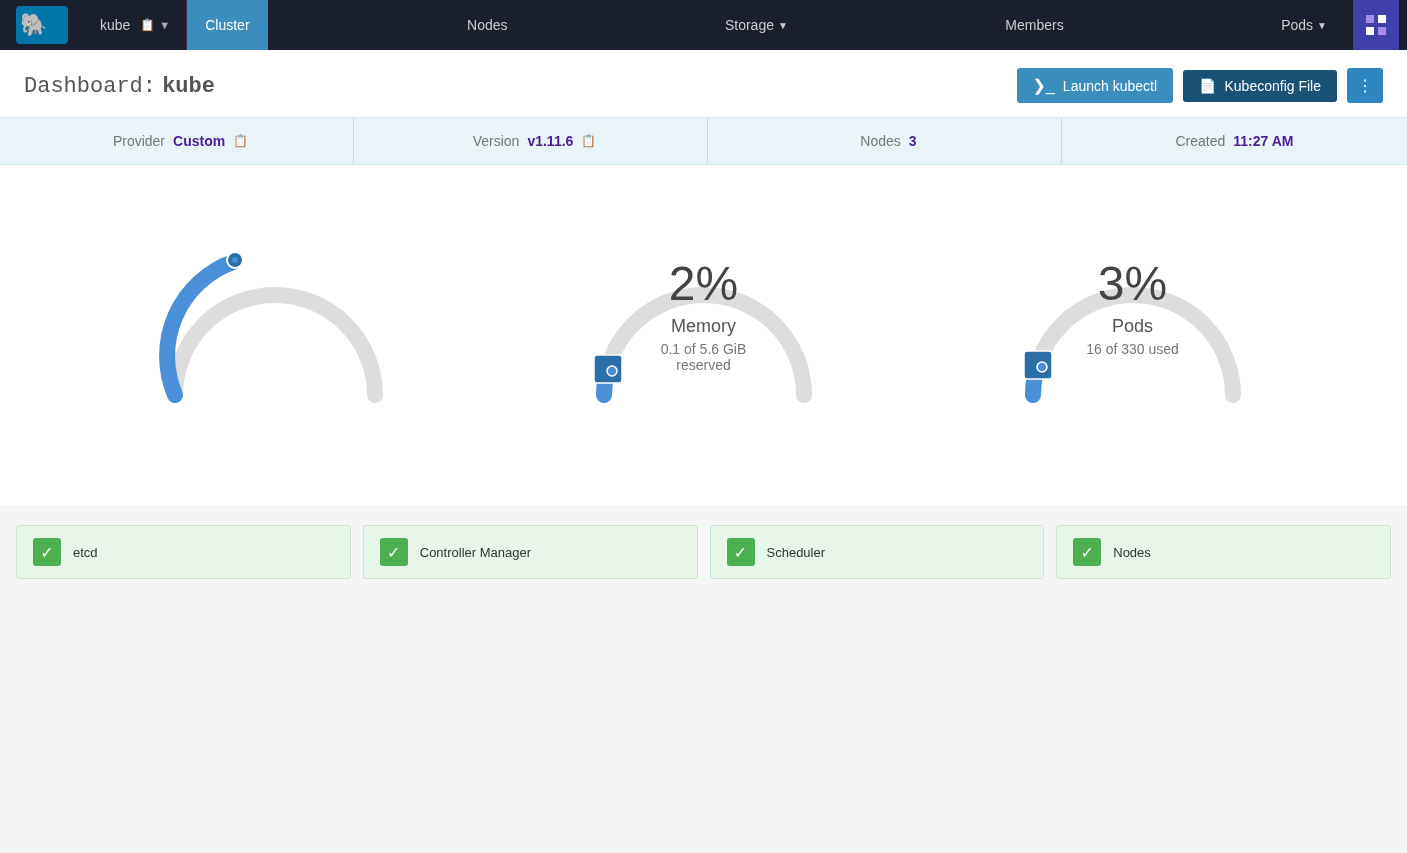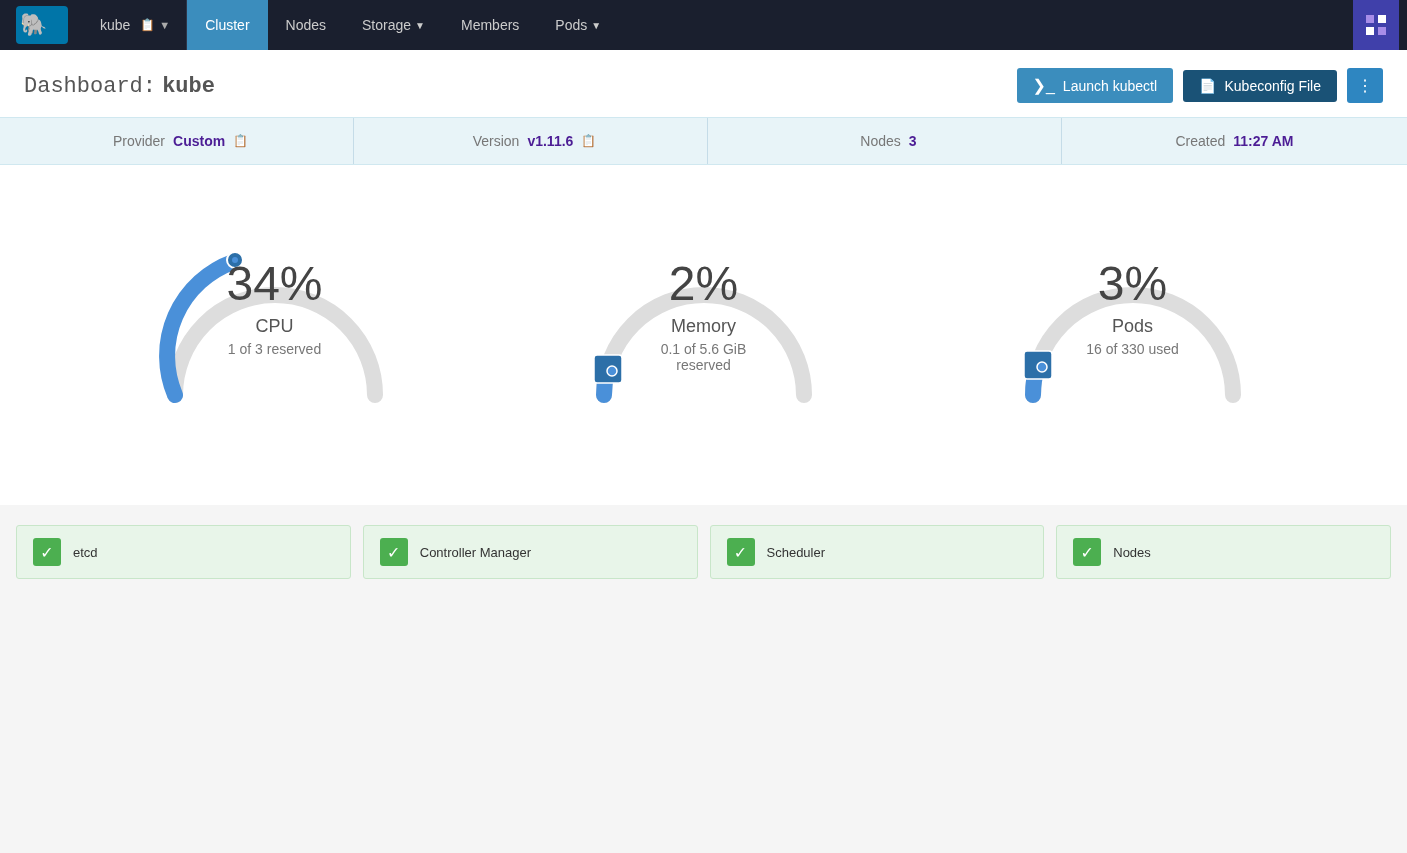--- a/index.html
+++ b/index.html
@@ -35,20 +35,21 @@
       border-right: 1px solid #2e3548;
     }
     .nav-kube-text { color: #ccc; margin-right: 6px; }
     .nav-kube-icon { color: #aaa; margin: 0 4px; font-size: 12px; }
     .nav-kube-chevron { color: #aaa; font-size: 11px; }
     .nav-items {
       display: flex;
       align-items: center;
       height: 50px;
       flex: 1;
+      justify-content: space-between;
     }
     .nav-item {
       padding: 0 18px;
       height: 50px;
       display: flex;
       align-items: center;
       color: #ccc;
       font-size: 14px;
       cursor: pointer;
       text-decoration: none;
@@ -335,25 +336,20 @@
     <div class="gauge-container">
       <svg class="gauge-svg" viewBox="0 0 260 220">
 
         <path d="M 30 190 A 100 100 0 1 1 230 190" fill="none" stroke="#ddd" stroke-width="16" stroke-linecap="round"></path>
 
         <path d="M 30 190 A 100 100 0 0 1 88 57" fill="none" stroke="#4a90d9" stroke-width="16" stroke-linecap="round"></path>
 
         <circle cx="90" cy="55" r="8" fill="#2c6fa8" stroke="white" stroke-width="2"></circle>
         <circle cx="90" cy="55" r="3" fill="#4a90d9"></circle>
       </svg>
-      <div class="gauge-info">
-        <div class="gauge-percent">34%</div>
-        <div class="gauge-label">CPU</div>
-        <div class="gauge-sublabel">1 of 3 reserved</div>
-      </div>
     </div>
 
     <div class="gauge-container">
       <svg class="gauge-svg" viewBox="0 0 260 220">
 
         <path d="M 30 190 A 100 100 0 1 1 230 190" fill="none" stroke="#ddd" stroke-width="16" stroke-linecap="round"></path>
 
         <path d="M 30 190 A 100 100 0 0 1 33 166" fill="none" stroke="#4a90d9" stroke-width="16" stroke-linecap="round"></path>
 
         <g transform="translate(32, 162)">

